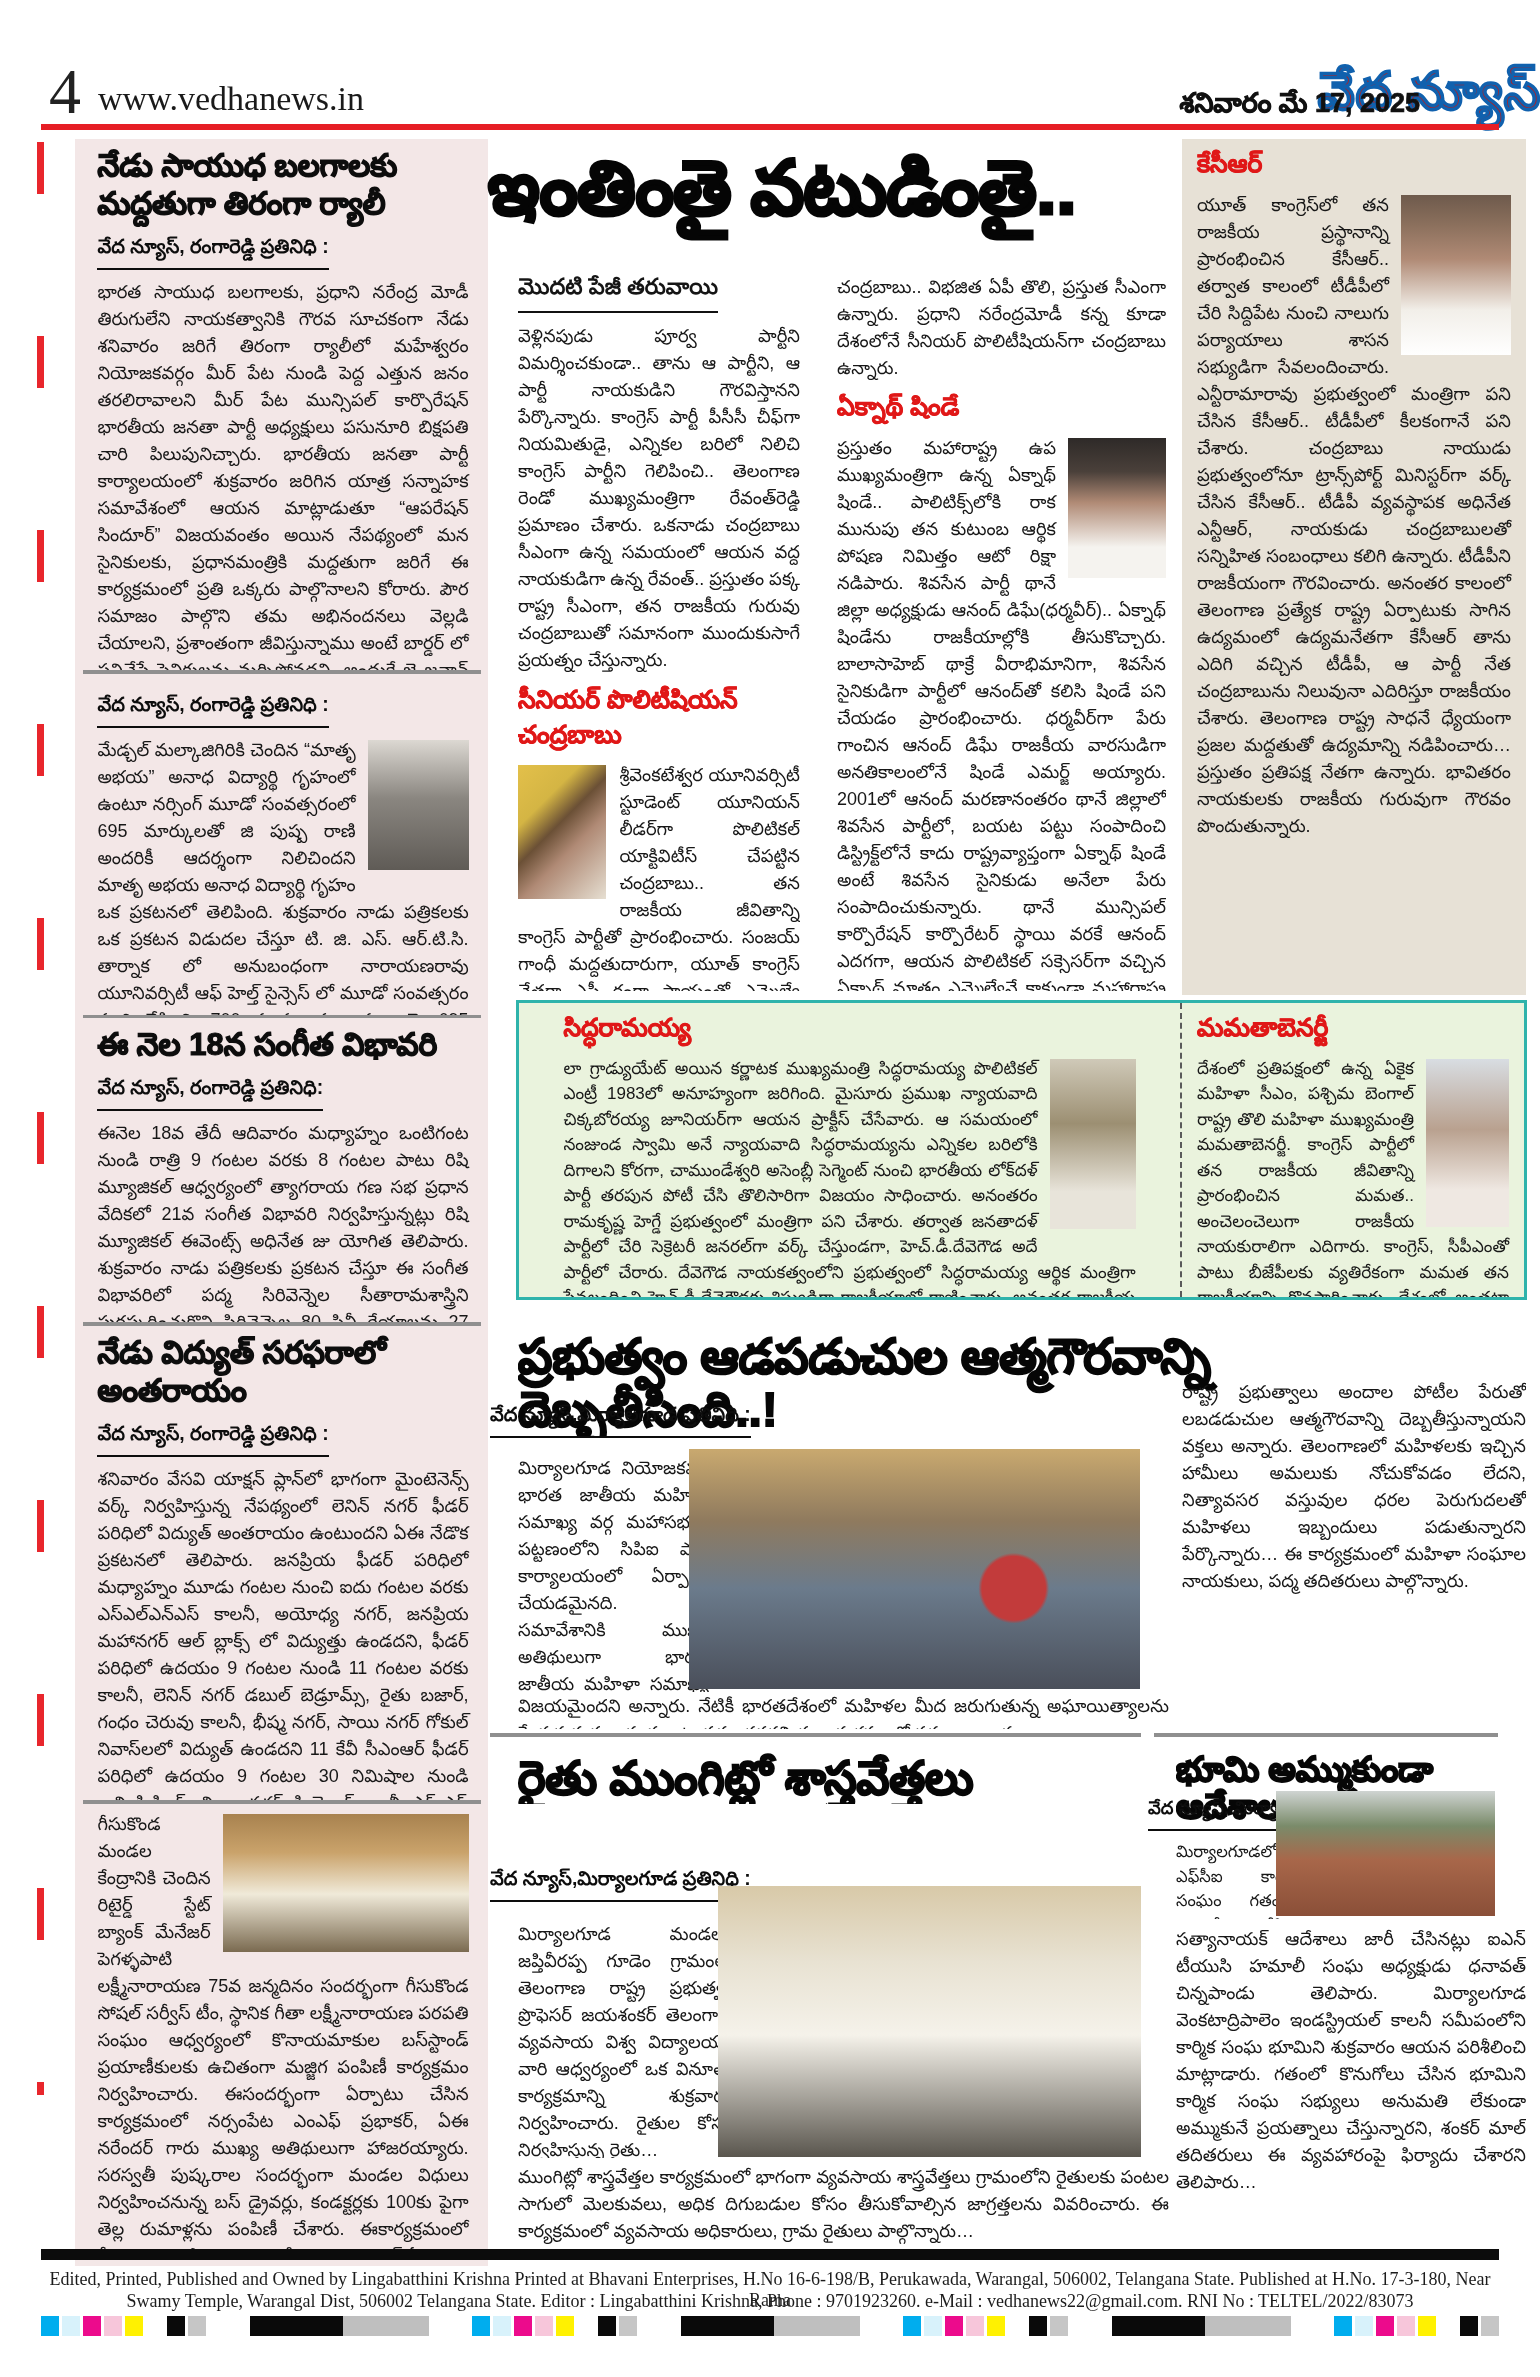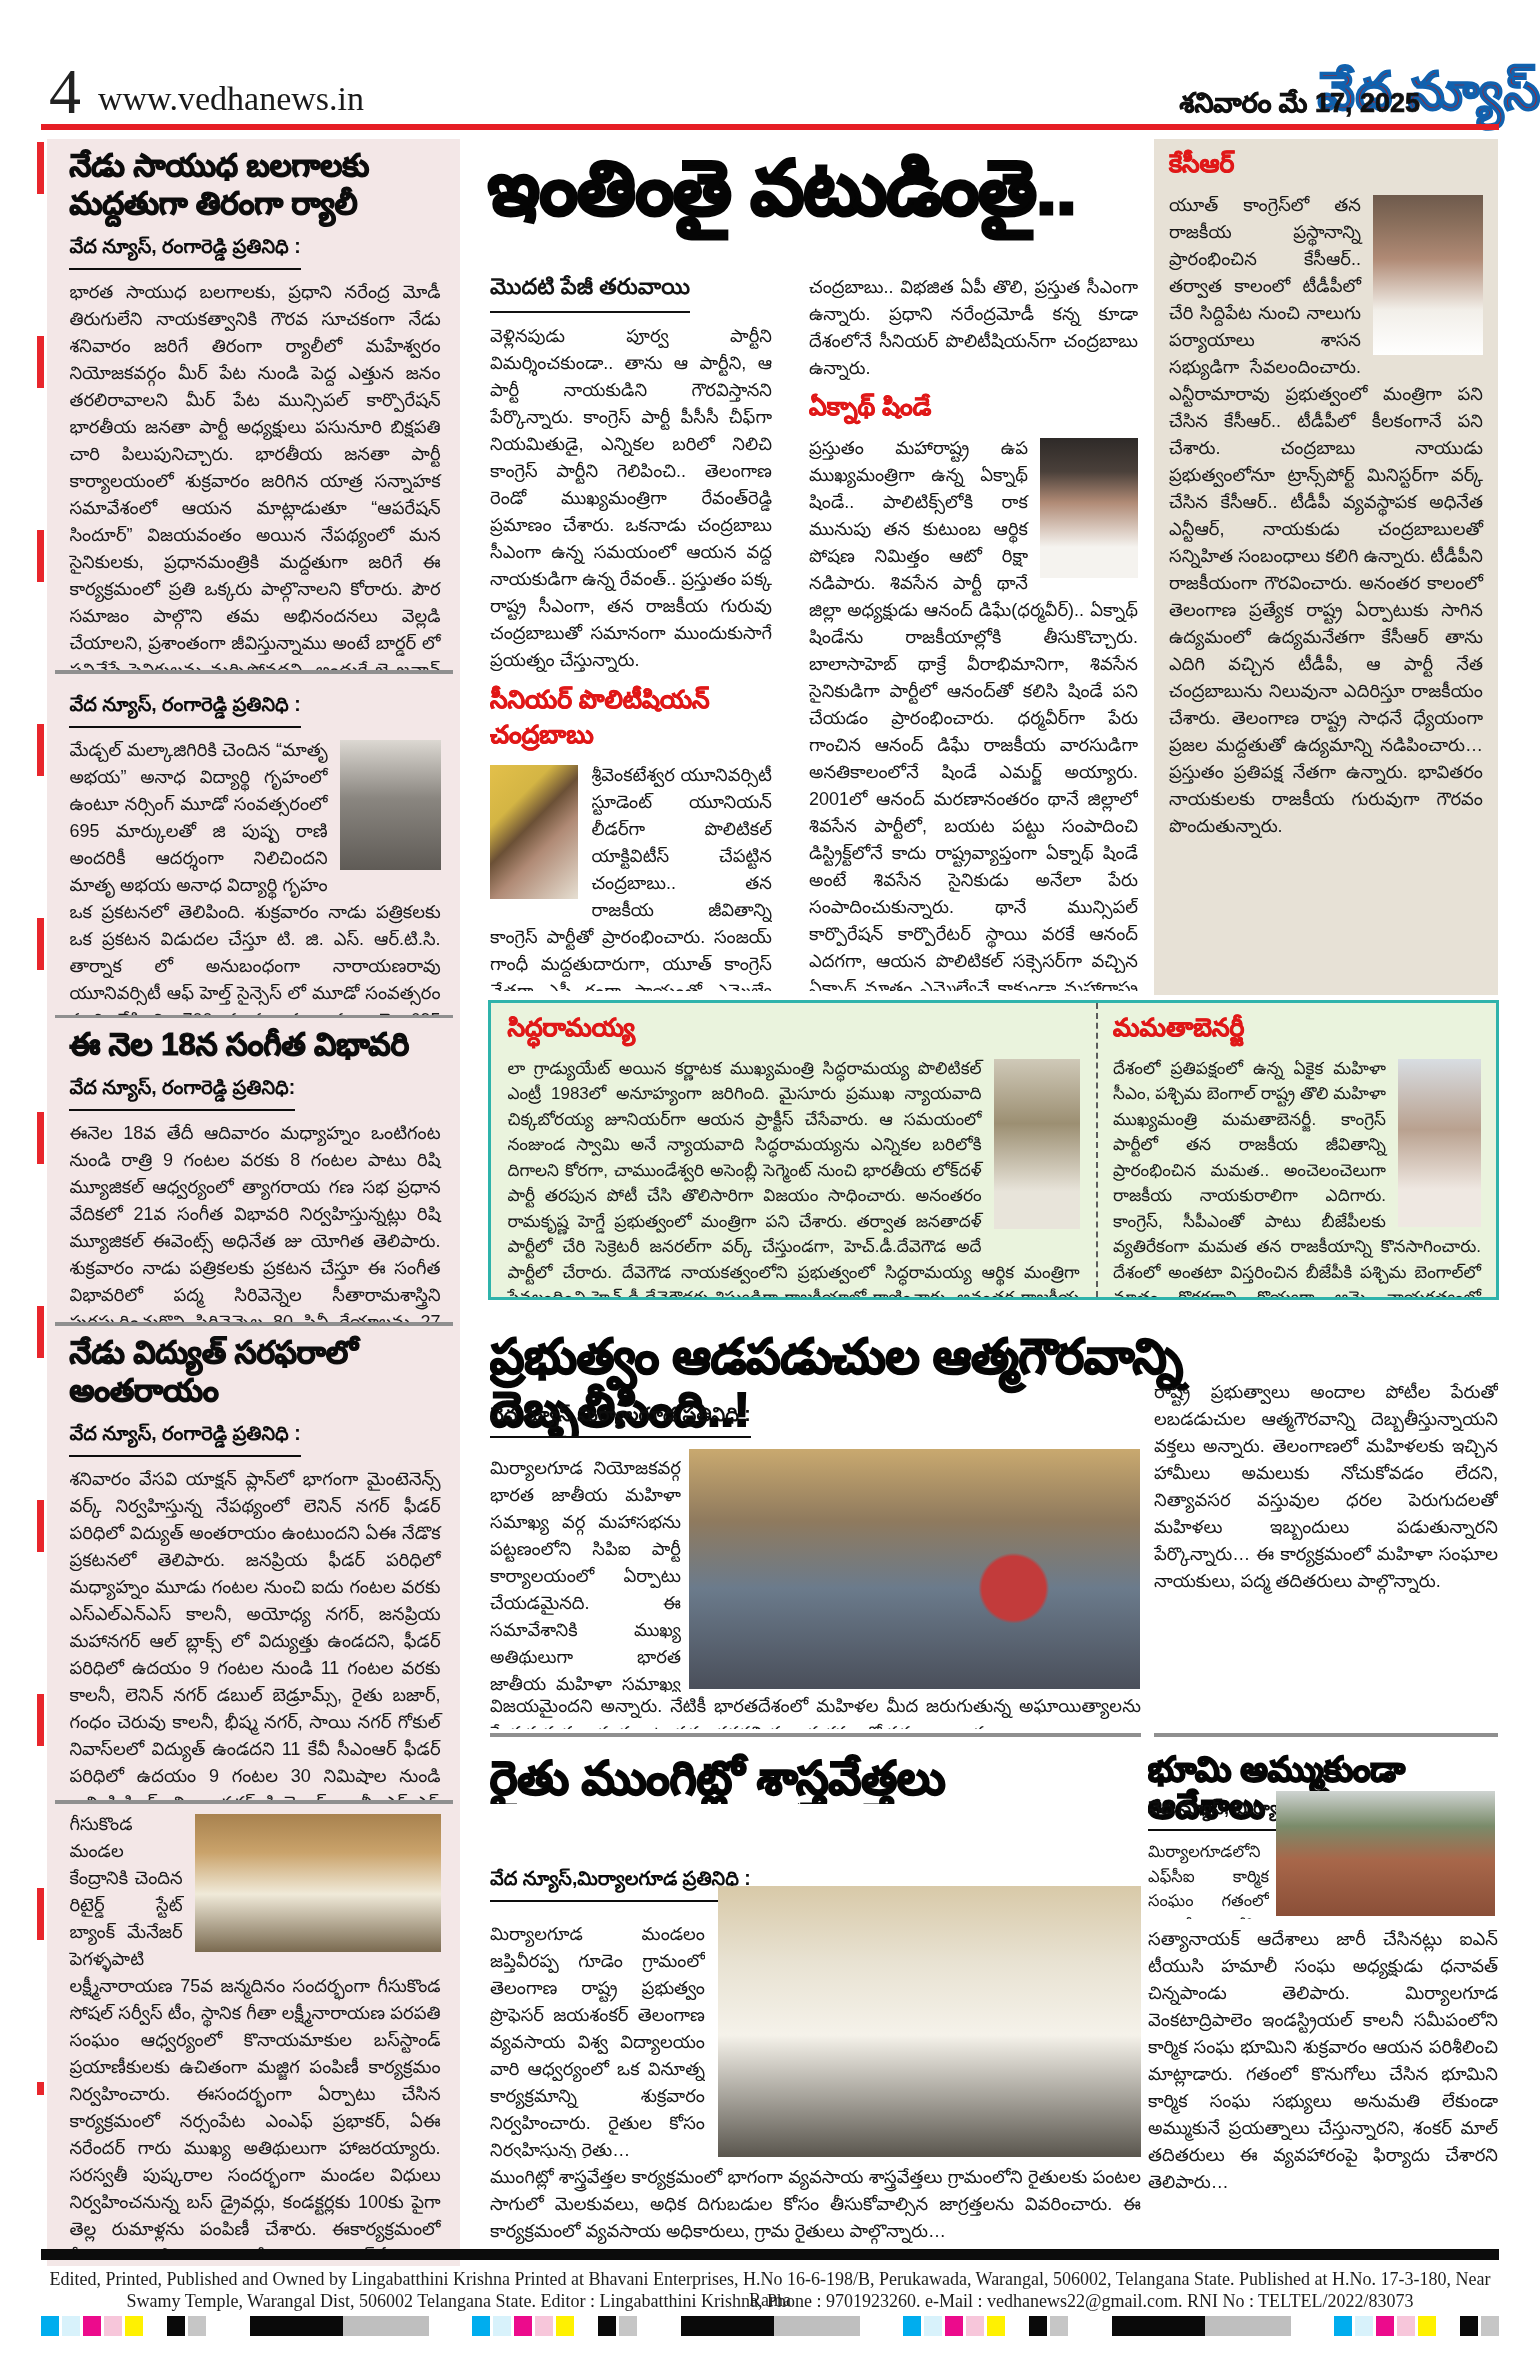--- a/index.html
+++ b/index.html
@@ -1,19 +1,19 @@
 <!DOCTYPE html>
 <html style="font-size:12px"><head>
 <meta charset="utf-8">
 <style>
   html,body{margin:0;padding:0;}
   body{width:1541px;height:2377px;position:relative;background:#ffffff;
        font-family:"Liberation Sans",sans-serif;color:#151515;}
   .abs{position:absolute;}
-  .clip{overflow:hidden;}
+  .clip{overflow:hidden;margin-left:28px;}
   
   .page-num{font-family:"Liberation Serif",serif;font-size:64px;line-height:1;color:#222;}
   .site-url{font-family:"Liberation Serif",serif;font-size:34px;color:#1a1a1a;}
   .masthead{font-size:52px;font-weight:bold;color:#b91c1c;-webkit-text-stroke:1.9px #1061ae;
             letter-spacing:0.7px;text-align:right;}
   .edition-date{font-size:27px;font-weight:bold;color:#111;-webkit-text-stroke:0.7px #111;}
   .red-rule{background:#e61e25;}
   .reg-strip{background:repeating-linear-gradient(180deg,#e8262c 0 52px,transparent 52px 194px);}
   
   .pink-col{background:#f3e7e7;}

